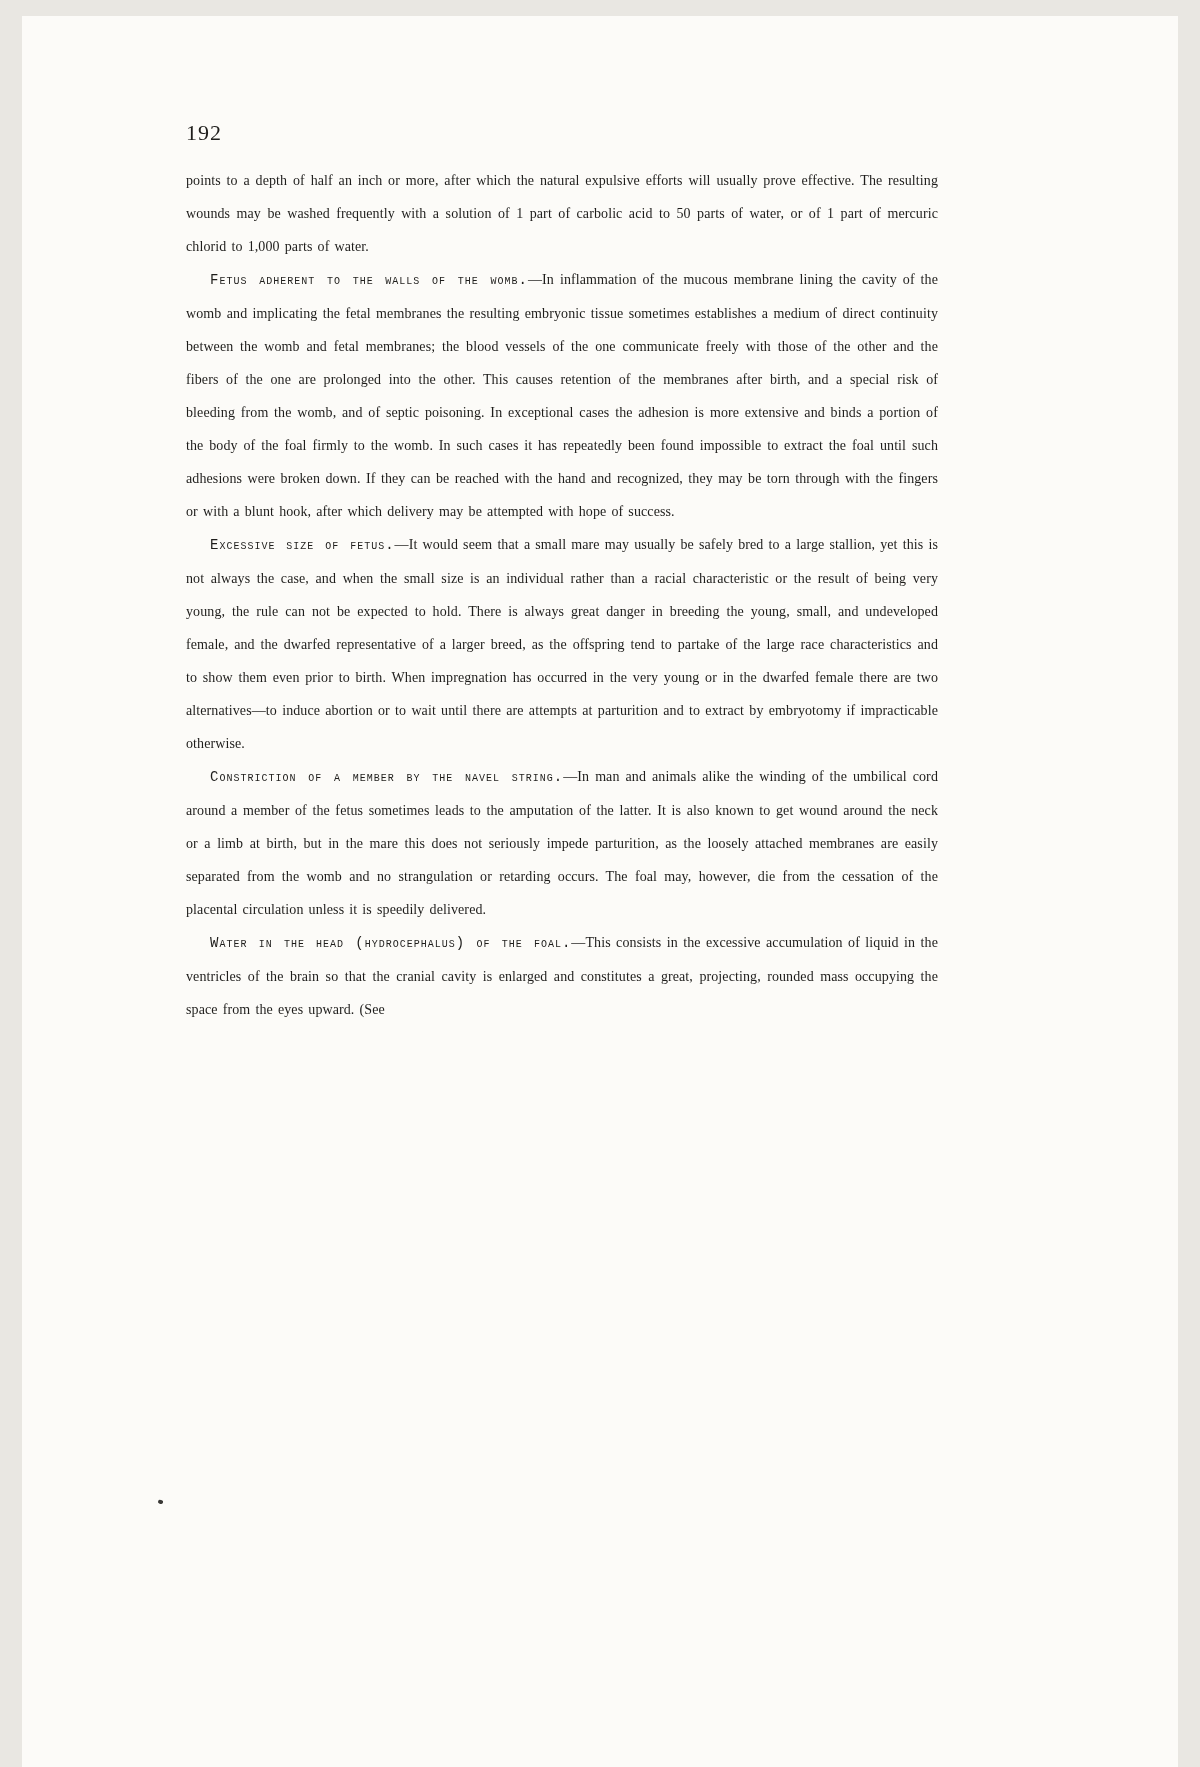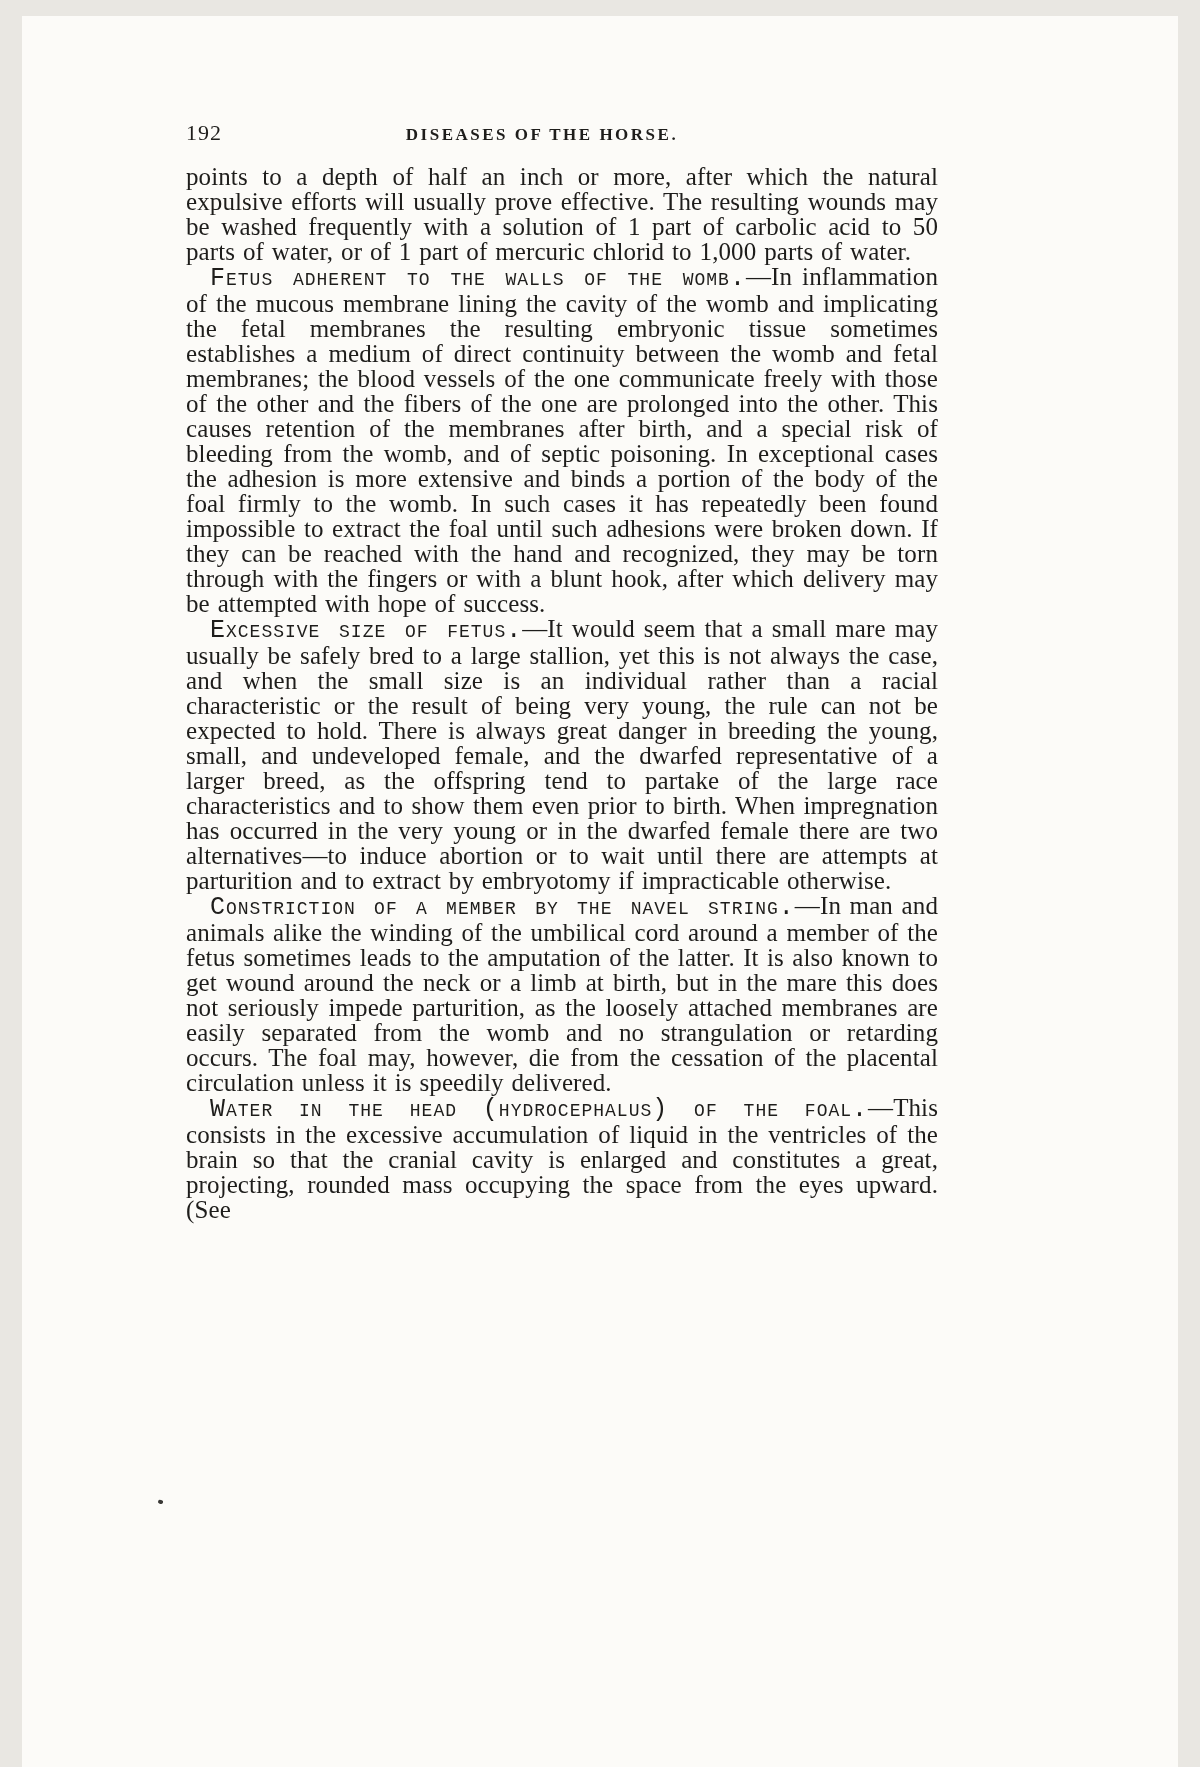--- a/index.html
+++ b/index.html
@@ -37,22 +37,22 @@
     font-weight: bold;
     letter-spacing: 2.5px;
     transform: translateX(-40px);
     white-space: nowrap;
   }
   .header-spacer {
     width: 80px;
     flex: 0 0 auto;
   }
   .page-body {
-    font-size: 25px;
-    line-height: 25px;
+    font-size: 14px;
+    line-height: 33px;
     text-align: justify;
     letter-spacing: 0.1px;
     word-spacing: 1.5px;
   }
   .page-body p {
     margin: 0;
     text-indent: 24px;
   }
   .page-body p.no-indent {
     text-indent: 0;
@@ -73,21 +73,20 @@
     transform: rotate(20deg);
   }
 </style>
 </head>
 <body>
 
 <div class="scan-page">
 
   <div class="page-header">
     <span class="page-number">192</span>
-    <span class="running-title">DISEASES OF THE HORSE.</span>
     <span class="header-spacer"></span>
   </div>
 
   <div class="page-body">
 
     <p class="no-indent"><span>points to a depth of half an inch or more, after which the natural expulsive efforts will usually prove effective.  The resulting wounds may be washed frequently with a solution of 1 part of carbolic acid to 50 parts of water, or of 1 part of mercuric chlorid to 1,000 parts of water.</span></p>
 
     <p><span class="lead">Fetus adherent to the walls of the womb.</span><span>—In inflammation of the mucous membrane lining the cavity of the womb and implicating the fetal membranes the resulting embryonic tissue sometimes establishes a medium of direct continuity between the womb and fetal membranes; the blood vessels of the one communicate freely with those of the other and the fibers of the one are prolonged into the other.  This causes retention of the membranes after birth, and a special risk of bleeding from the womb, and of septic poisoning.  In exceptional cases the adhesion is more extensive and binds a portion of the body of the foal firmly to the womb.  In such cases it has repeatedly been found impossible to extract the foal until such adhesions were broken down.  If they can be reached with the hand and recognized, they may be torn through with the fingers or with a blunt hook, after which delivery may be attempted with hope of success.</span></p>
 
     <p><span class="lead">Excessive size of fetus.</span><span>—It would seem that a small mare may usually be safely bred to a large stallion, yet this is not always the case, and when the small size is an individual rather than a racial characteristic or the result of being very young, the rule can not be expected to hold.  There is always great danger in breeding the young, small, and undeveloped female, and the dwarfed representative of a larger breed, as the offspring tend to partake of the large race characteristics and to show them even prior to birth.  When impregnation has occurred in the very young or in the dwarfed female there are two alternatives—to induce abortion or to wait until there are attempts at parturition and to extract by embryotomy if impracticable otherwise.</span></p>

